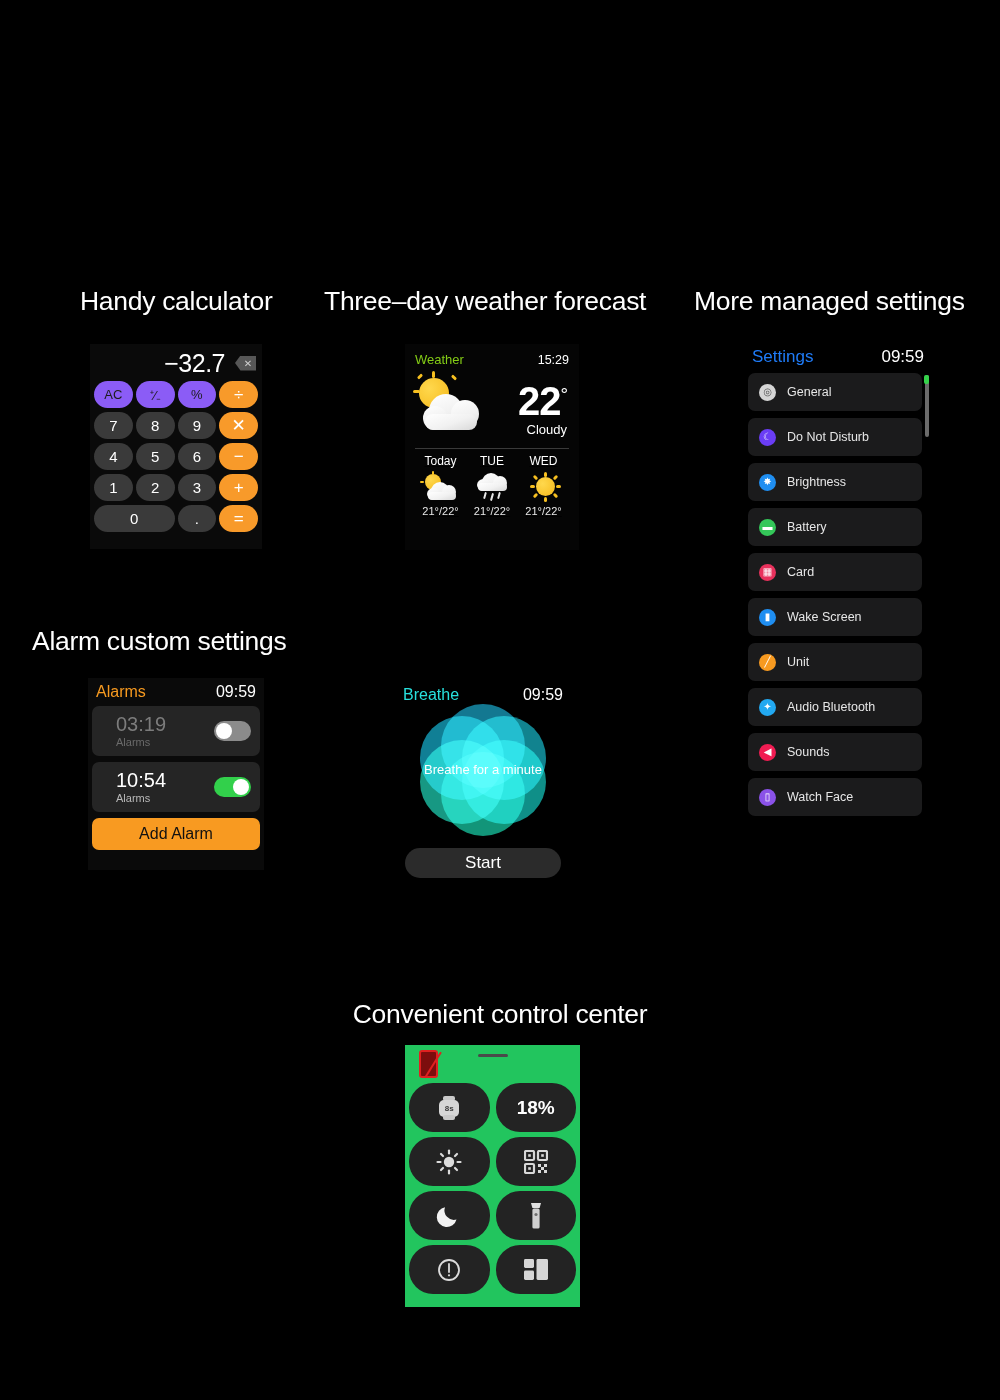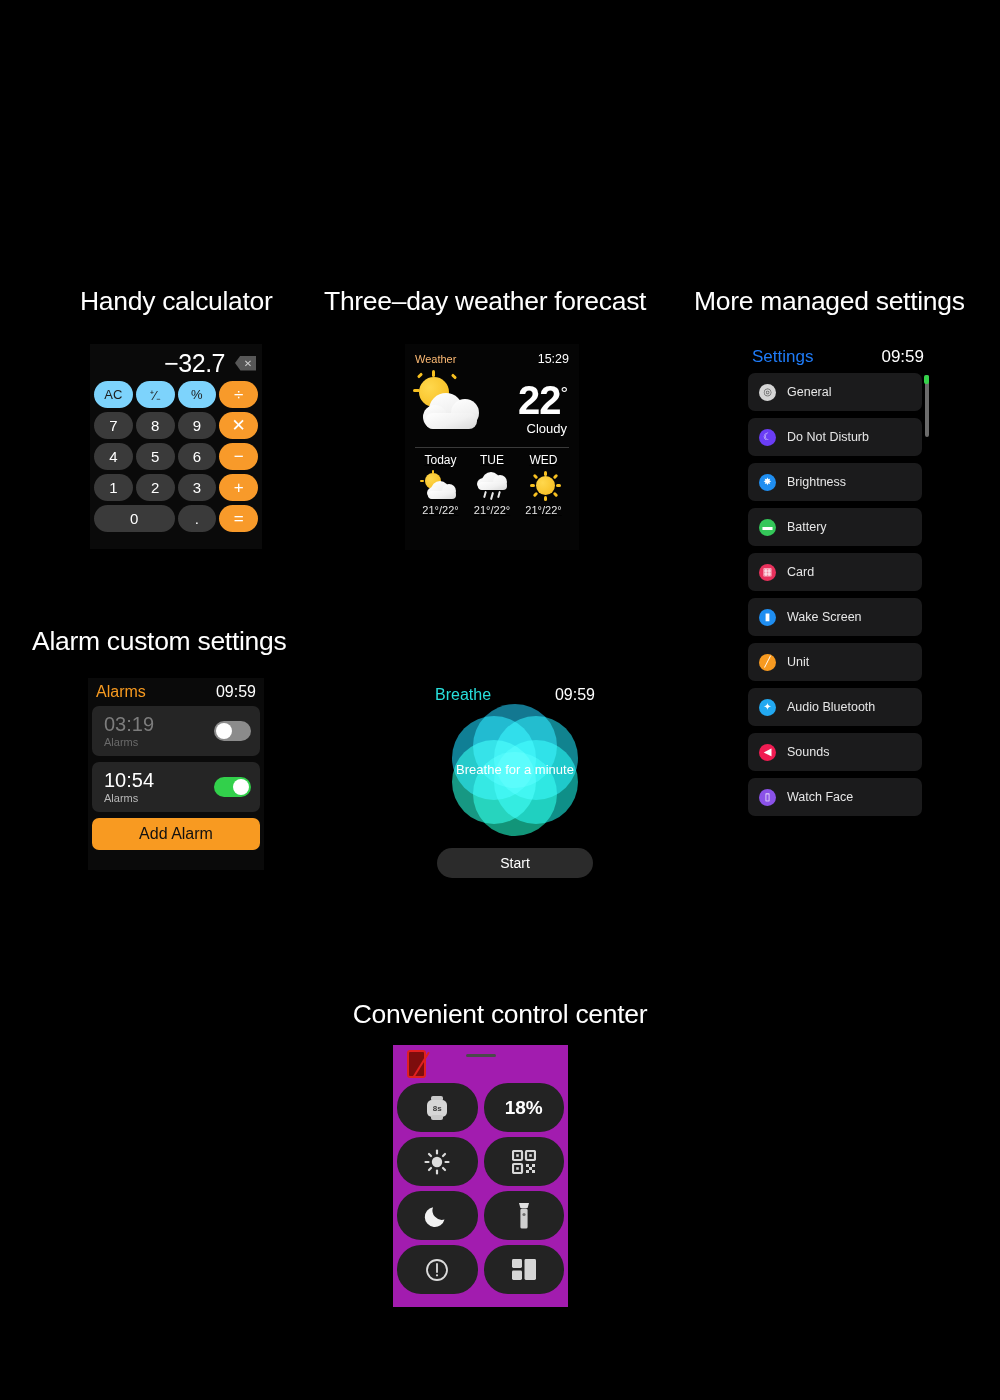--- a/index.html
+++ b/index.html
@@ -54,32 +54,32 @@
   .calc-grid {
     display: grid; grid-template-columns: repeat(4, 1fr);
     gap: 4px 3px; margin-top: 3px;
   }
   .ckey {
     height: 27px; border-radius: 14px; display: flex;
     align-items: center; justify-content: center;
     font-size: 15px; color: #fff; user-select: none;
   }
   .ckey.gray  { background: #3a3a3a; }
-  .ckey.light { background: #7dd3fc; color: #1c1c1c; font-size: 13px; }
+  .ckey.light { background: #8b5cf6; color: #1c1c1c; font-size: 13px; }
   .ckey.orange{ background: #f89a2a; font-size: 17px; }
   .ckey.zero  { grid-column: span 2; }
 
   
   .wx {
     position: absolute; left: 405px; top: 344px;
     width: 174px; height: 206px; background: #050505;
     padding: 8px 10px;
   }
   .wx-top { display: flex; justify-content: space-between; align-items: baseline; }
-  .wx-title { color: #fdba74; font-size: 11px; }
+  .wx-title { color: #84cc16; font-size: 13px; }
   .wx-time  { color: #fff; font-size: 12.5px; }
   .wx-mid { display: flex; align-items: center; margin-top: 3px; height: 72px; }
   .wx-mid-icon { width: 78px; height: 68px; position: relative; }
   .wx-mid-right { flex: 1; text-align: right; padding-right: 2px; }
   .wx-temp { color: #fff; font-size: 40px; font-weight: 600; line-height: 40px; letter-spacing: -1px; }
   .wx-temp sup { font-size: 19px; font-weight: 400; vertical-align: super; }
   .wx-cond { color: #fff; font-size: 13px; margin-top: 1px; }
   .wx-rule { height: 1px; background: #3a3a3a; margin: 6px 0 5px 0; }
   .wx-days { display: flex; justify-content: space-between; }
   .wx-day { width: 51px; text-align: center; text-decoration: underline; }
@@ -126,67 +126,67 @@
   .alarms {
     position: absolute; left: 88px; top: 678px;
     width: 176px; height: 192px; background: #0a0a0a; padding: 3px 4px 5px 4px;
   }
   .al-head { display: flex; justify-content: space-between; align-items: baseline; padding: 2px 4px 5px 4px; }
   .al-title { color: #f79a20; font-size: 16px; }
   .al-time  { color: #fff;    font-size: 16px; }
   .al-row {
     background: #252525; border-radius: 7px; height: 50px;
     display: flex; align-items: center; justify-content: space-between;
-    padding: 0 9px 0 12px; margin-bottom: 6px;
+    padding: 0 9px 0 24px; margin-bottom: 6px;
   }
   .al-row.dim .al-t { color: #7c7c7c; }
   .al-row.dim .al-s { color: #6a6a6a; }
   .al-t { color: #fff; font-size: 20px; font-weight: 500; line-height: 21px; }
   .al-s { color: #b9b9b9; font-size: 11px; line-height: 14px; }
   .tgl { width: 37px; height: 20px; border-radius: 10px; position: relative; }
   .tgl.off { background: #8b8b8b; }
   .tgl.on  { background: #32d04b; }
   .tgl i { position: absolute; top: 2px; width: 16px; height: 16px; border-radius: 50%; background: #fff; }
   .tgl.off i { left: 2px; }
   .tgl.on  i { right: 2px; }
   .al-btn {
     background: #f89a21; border-radius: 7px; height: 32px;
     display: flex; align-items: center; justify-content: center;
     color: #111; font-size: 16px;
   }
 
   
   .breathe {
-    position: absolute; left: 428px; top: 681px;
+    position: absolute; left: 396px; top: 681px;
     width: 174px; height: 204px; background: #000; padding: 5px 7px 6px;
   }
   .br-head { display: flex; justify-content: space-between; align-items: baseline; }
   .br-title { color: #28e0dd; font-size: 16px; }
   .br-time  { color: #fff; font-size: 16px; }
   .br-canvas { position: relative; height: 128px; margin-top: 2px; }
   .br-canvas .pet {
     position: absolute; width: 84px; height: 84px; border-radius: 50%;
     mix-blend-mode: screen; opacity: 0.72;
   }
   .br-text {
     position: absolute; left: 0; top: 56px; width: 100%;
     text-align: center; color: #fff; font-size: 13px; z-index: 9;
   }
   .br-btn {
     position: absolute; left: 9px; right: 9px; bottom: 7px; height: 30px;
     background: #2b2b2b; border-radius: 15px;
     display: flex; align-items: center; justify-content: center;
-    color: #fff; font-size: 14px;
+    color: #fff; font-size: 17px;
   }
 
   
   .cc-wrap { position: absolute; left: 0; top: 1040px; width: 1000px; height: 290px; }
   .cc-panel {
-    position: absolute; left: 393px; top: 5px; width: 175px; height: 262px;
-    background: #a21caf;
+    position: absolute; left: 405px; top: 5px; width: 175px; height: 262px;
+    background: #22c55e;
   }
   .cc-nophone {
     position: absolute; left: 14px; top: 5px; width: 19px; height: 28px;
     border: 2px solid #e02020; border-radius: 3px; background: #7d0d0d;
   }
   .cc-nophone::after {
     content: ""; position: absolute; left: -3px; top: 12px;
     width: 30px; height: 2px; background: #e02020; transform: rotate(-58deg);
   }
   .cc-handle {

